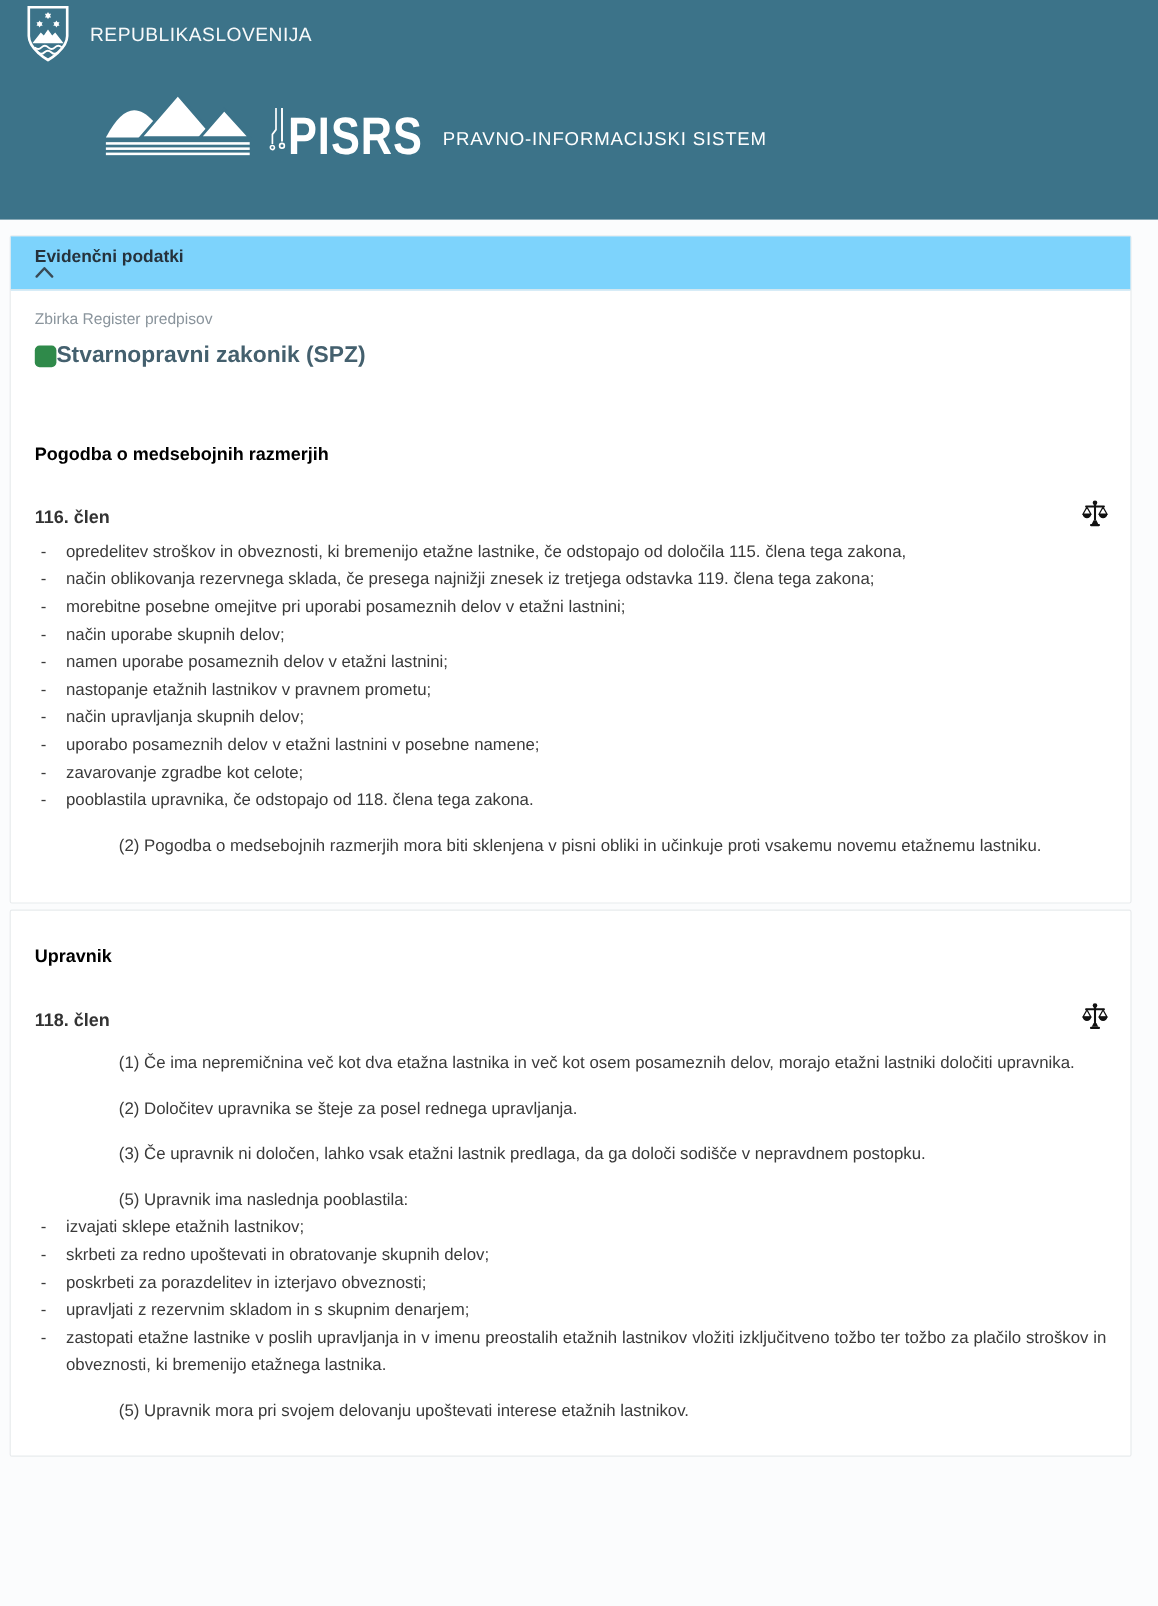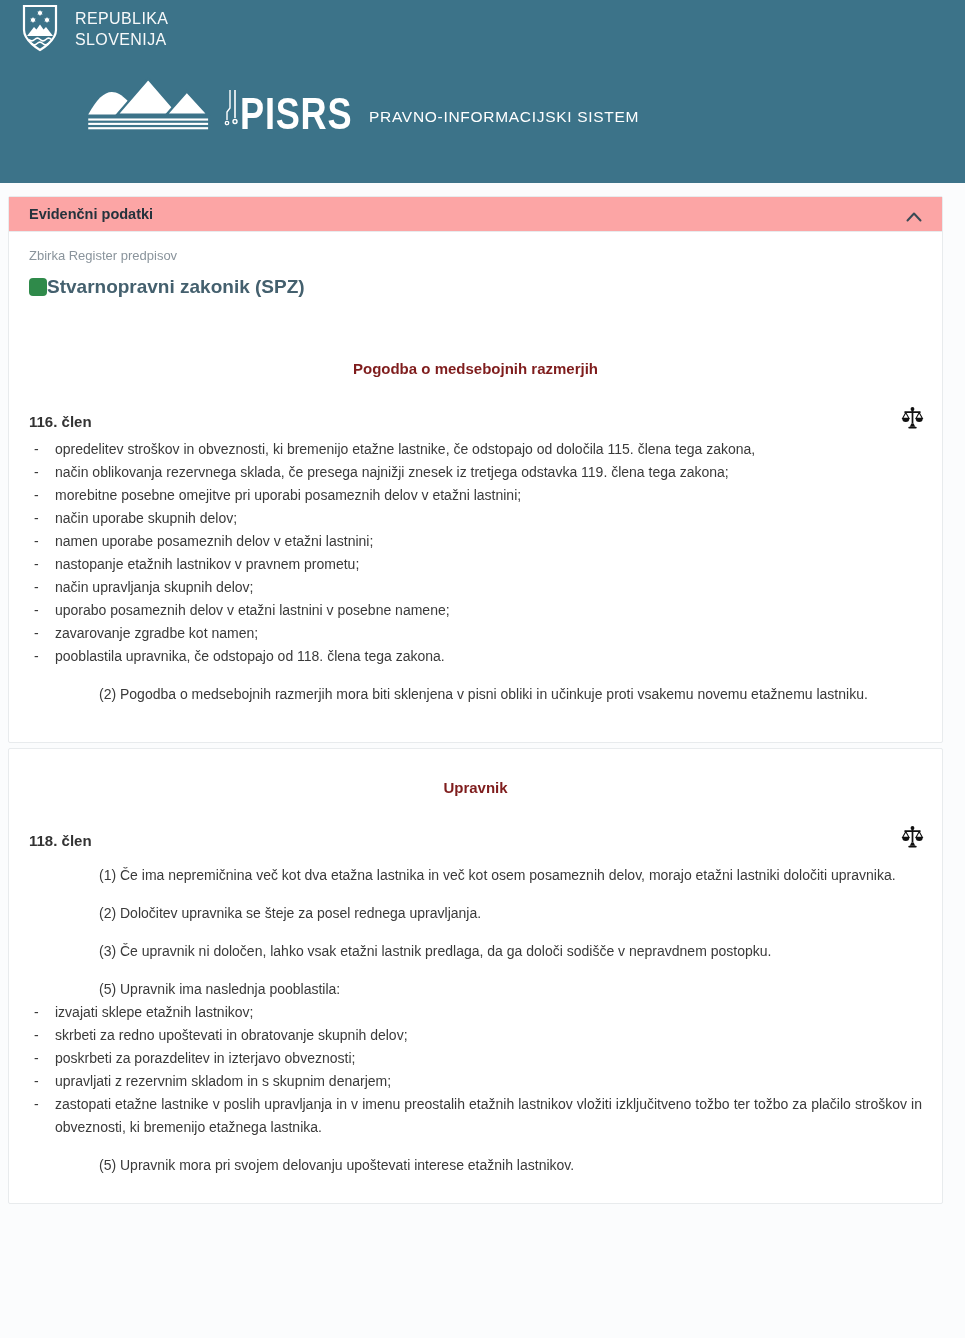--- a/index.html
+++ b/index.html
@@ -15,53 +15,53 @@
   body{
     width:965px;min-height:1338px;
     background:#FBFCFD;
     font-family:"Liberation Sans",sans-serif;
     color:var(--c-text);
     overflow:hidden;
   }
   
   .site-header{height:183px;background:var(--c-header);position:relative;}
   .gov-brand{position:absolute;left:20px;top:4px;display:flex;align-items:center;gap:15px;}
-  .gov-name{display:flex;flex-direction:column;color:#fff;font-size:16px;line-height:21px;letter-spacing:.4px;opacity:.96;}
+  .gov-name{display:flex;color:#fff;font-size:16px;line-height:21px;letter-spacing:.4px;opacity:.96;}
   .pisrs-brand{position:absolute;left:70px;top:74px;display:flex;align-items:flex-end;}
   .pisrs-left{display:flex;flex-direction:row;}
   .mountains{display:block;margin-left:12px;}
   .word-row{display:flex;align-items:flex-end;margin-top:1px;}
   .pisrs-word{
     color:#fff;font-weight:700;font-size:44px;line-height:36px;letter-spacing:1px;
     transform:scaleX(.82);transform-origin:left bottom;display:inline-block;
   }
   .circuit{margin-right:2px;}
   .pisrs-tagline{
     display:flex;flex-direction:column;color:#fff;
     font-size:15.5px;line-height:20px;letter-spacing:.7px;font-weight:500;
     margin-left:-8px;padding-bottom:5px;
   }
   
   .card{background:#fff;border:1px solid var(--c-border);border-radius:2px;margin:13px 22px 0 8px;}
   .card+.card{margin-top:5px;}
   .panel-header{
-    background:#fca5a5;border-bottom:1px solid var(--c-border);
-    padding:9px 20px;display:flex;justify-content:space-between;align-items:flex-end;cursor:pointer;
+    background:#7dd3fc;border-bottom:1px solid var(--c-border);
+    padding:9px 20px;display:flex;justify-content:space-between;align-items:flex-start;cursor:pointer;flex-direction:column;
   }
   .panel-title{font-weight:bold;font-size:14.5px;color:#25323C;}
   .panel-body{padding:16px 20px 36px;}
   .panel-body2{padding:24px 20px 26px;}
   .zbirka{color:#8A949C;font-size:13px;}
   .doc-title-row{display:flex;align-items:center;margin-top:13px;}
   .green-square{width:18px;height:18px;border-radius:4px;background:var(--c-green);flex:0 0 18px;}
   .doc-title{font-size:19px;font-weight:bold;color:var(--c-title);}
   .gazette{margin-top:40px;color:#5D707B;font-size:14px;}
   .gazette a{color:var(--c-link);text-decoration:underline;cursor:pointer;}
   
-  .sec-heading{text-align:center;font-weight:bold;font-size:15px;color:#7f1d1d;margin-top:62px;}
+  .sec-heading{text-align:left;font-weight:bold;font-size:15px;color:#000000;margin-top:62px;}
   .panel-body2 .sec-heading{margin-top:6px;}
   .art-row{position:relative;margin-top:36px;margin-bottom:8px;}
   .art-num{font-weight:bold;font-size:15px;color:#333;}
   .scales{position:absolute;right:-2px;top:-7px;cursor:pointer;}
   .para{margin:15px 0 0;text-indent:70px;text-align:justify;line-height:23px;font-size:14px;color:var(--c-text);}
   .dash-list{margin:0;}
   .li{display:flex;line-height:23px;font-size:14px;color:var(--c-text);}
   .dash{flex:0 0 14px;padding-left:5px;}
   .li-text{flex:1;padding-left:12px;text-align:justify;}
 </style>
@@ -176,21 +176,21 @@
         <div class="li">
           <span class="dash">-</span>
           <span class="li-text">način upravljanja skupnih delov;</span>
         </div>
         <div class="li">
           <span class="dash">-</span>
           <span class="li-text">uporabo posameznih delov v etažni lastnini v posebne namene;</span>
         </div>
         <div class="li">
           <span class="dash">-</span>
-          <span class="li-text">zavarovanje zgradbe kot namen;</span>
+          <span class="li-text">zavarovanje zgradbe kot celote;</span>
         </div>
         <div class="li">
           <span class="dash">-</span>
           <span class="li-text">pooblastila upravnika, če odstopajo od 118. člena tega zakona.</span>
         </div>
       </div>
     <p class="para">(2) Pogodba o medsebojnih razmerjih mora biti sklenjena v pisni obliki in učinkuje proti vsakemu novemu etažnemu lastniku.</p>
   </div>
 </section>
 

